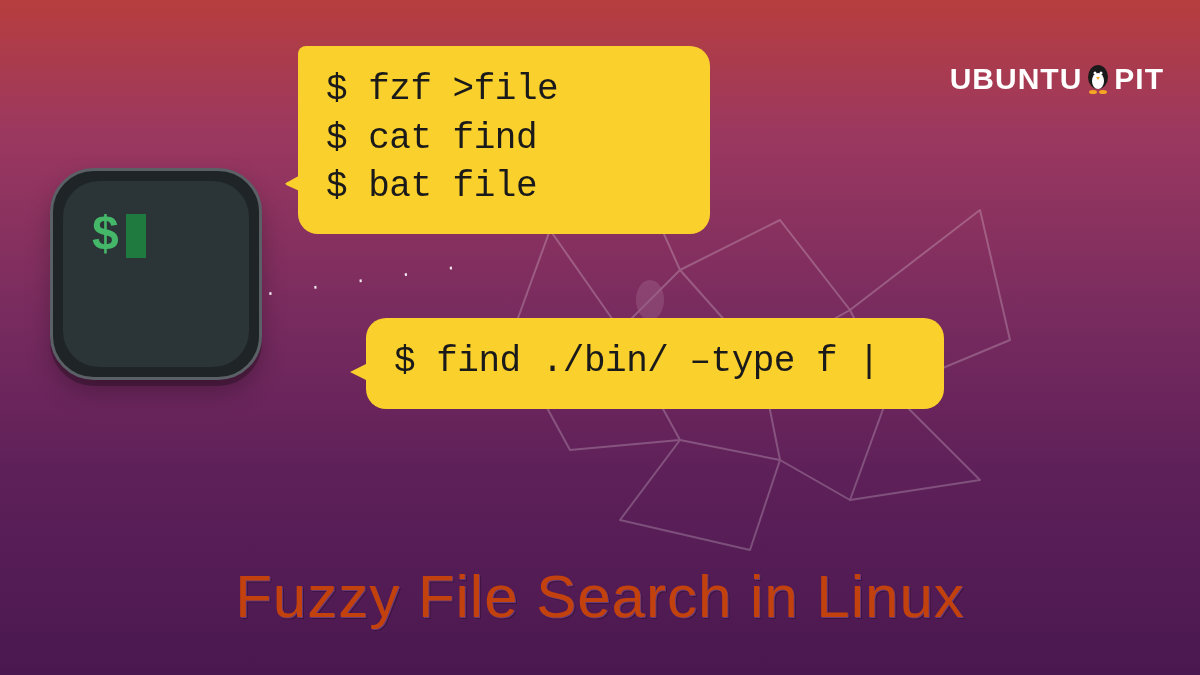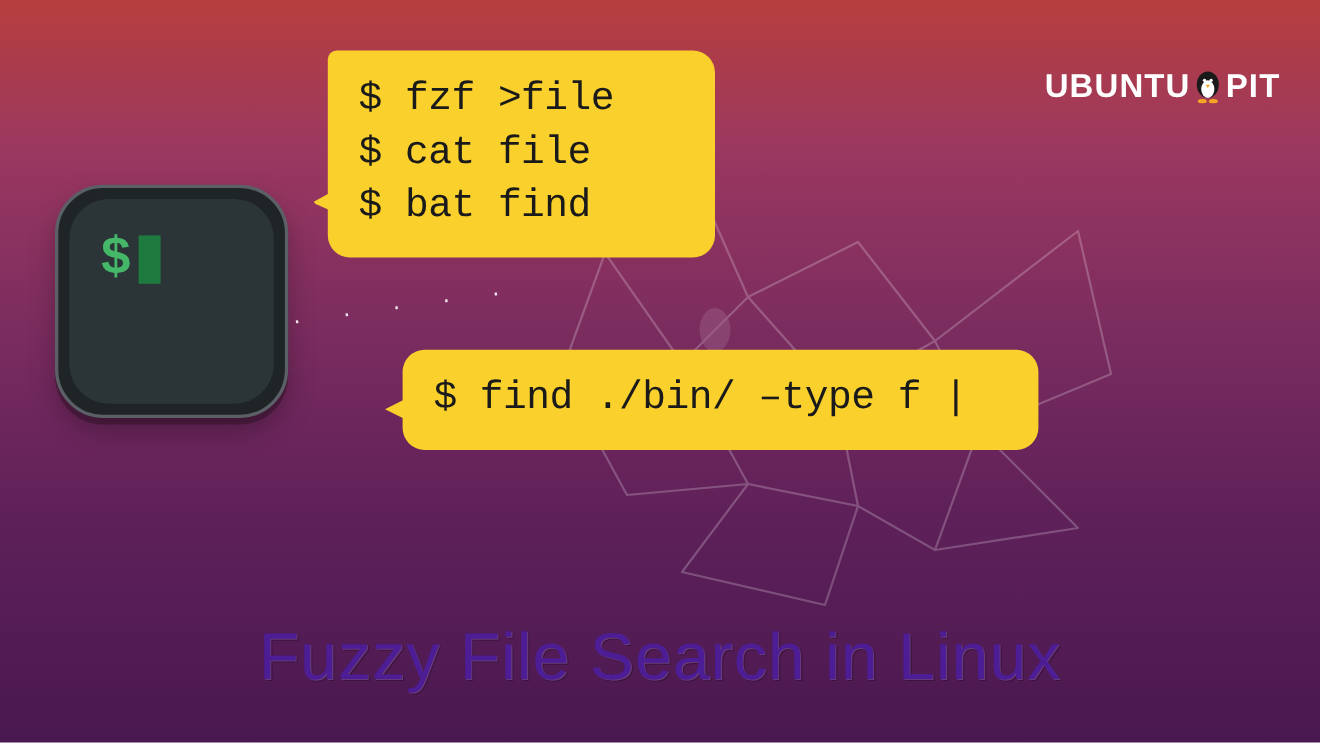--- a/index.html
+++ b/index.html
@@ -86,21 +86,21 @@
       font-family: "Menlo", "Consolas", "Courier New", monospace;
       font-size: 36px;
       line-height: 1.35;
       padding: 20px 28px 22px 28px;
       font-weight: 400;
       letter-spacing: -0.5px;
     }
     .bubble-1 {
       top: 46px;
       left: 298px;
-      width: 352px;
+      width: 412px;
       border-top-left-radius: 8px;
     }
     .bubble-1::before {
       content: "";
       position: absolute;
       left: -14px;
       bottom: 38px;
       width: 26px;
       height: 26px;
       background: #FAD02C;
@@ -135,21 +135,21 @@
       pointer-events: none;
     }
 
     
     .title {
       position: absolute;
       left: 0;
       right: 0;
       bottom: 44px;
       text-align: center;
-      color: #4c1d95;
+      color: #c2410c;
       font-family: "Arial", sans-serif;
       font-size: 60px;
       font-weight: 400;
       letter-spacing: 1px;
       text-shadow:
         1px 1px 0 #6a3b7b,
         2px 2px 0 rgba(0,0,0,0.25);
     }
   </style>
 </head>
@@ -192,21 +192,21 @@
       <span class="dollar">$</span>
       <span class="cursor"></span>
     </div>
   </div>
 </div>
 
 <div class="dots">· · · · ·</div>
 
 <div class="bubble bubble-1">
   <div>$ fzf &gt;file</div>
-  <div>$ cat file</div>
-  <div>$ bat find</div>
+  <div>$ cat find</div>
+  <div>$ bat file</div>
 </div>
 
 <div class="bubble bubble-2">
   <div>$ find ./bin/ –type f |</div>
 </div>
 
 <div class="title">Fuzzy File Search in Linux</div>
 
 </body></html>

